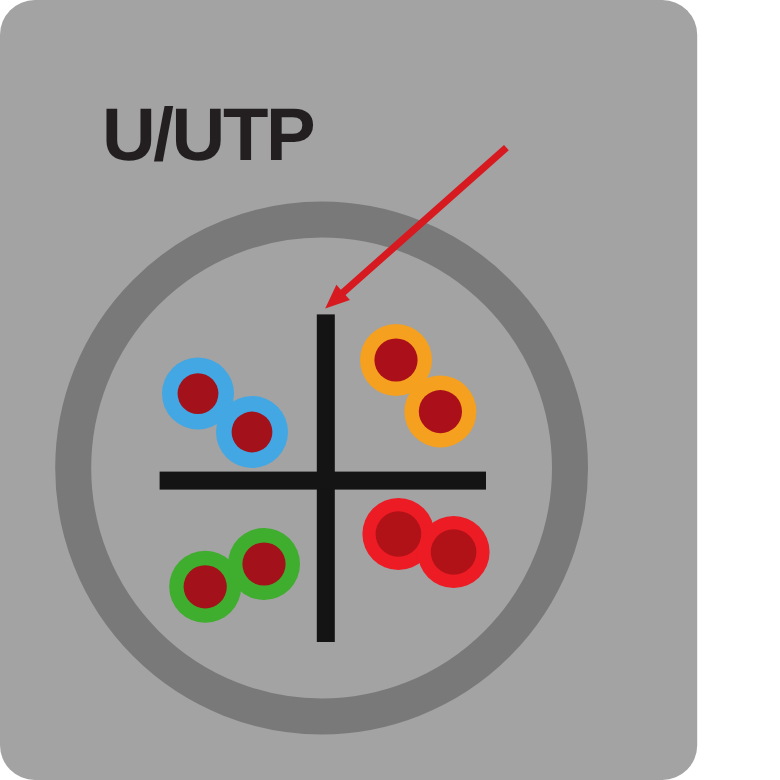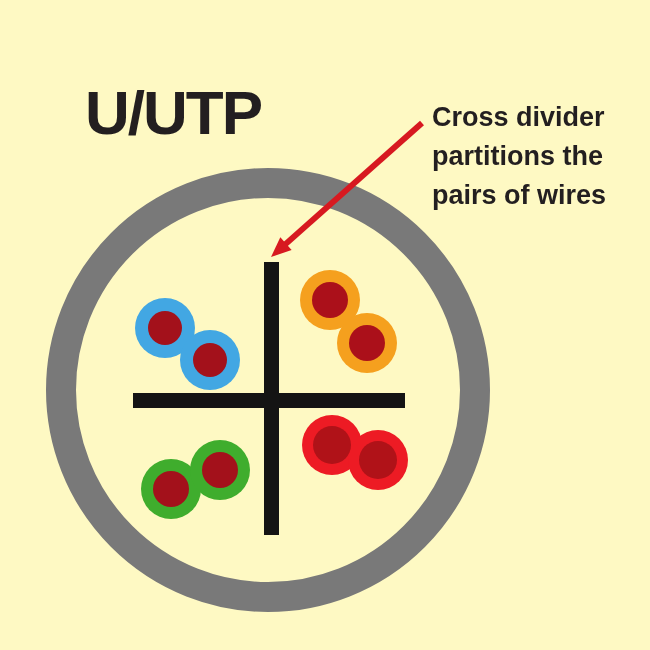--- a/index.html
+++ b/index.html
@@ -5,23 +5,24 @@
   html, body {
     margin: 0;
     padding: 0;
     width: 650px;
     height: 650px;
     overflow: hidden;
     font-family: "Liberation Sans", sans-serif;
   }
   .canvas {
     position: relative;
-    width: 650px;
+    width: 581px;
     height: 650px;
-    background: #fef9c3;
+    background: #a3a3a3;
+    border-radius: 29px;
   }
   .page-title {
     position: absolute;
     left: 85px;
     top: 82px;
     margin: 0;
     font-size: 62px;
     font-weight: 700;
     letter-spacing: -2px;
     color: #231f20;
@@ -50,25 +51,20 @@
     height: 650px;
   }
 </style>
 </head>
 <body>
 
 <div class="canvas">
 
   <h1 class="page-title">U/UTP</h1>
 
-  <div class="annotation">
-    <span class="line">Cross divider</span>
-    <span class="line">partitions the</span>
-    <span class="line">pairs of wires</span>
-  </div>
 
   <svg class="diagram" viewBox="0 0 650 650" xmlns="http://www.w3.org/2000/svg">
       <circle cx="268" cy="390" r="207" fill="none" stroke="#797979" stroke-width="30"></circle>
       <rect x="264" y="262" width="15" height="273" fill="#141414"></rect>
       <rect x="133" y="393" width="272" height="15" fill="#141414"></rect>
       <circle cx="165" cy="328" r="30" fill="#42a7e3"></circle>
       <circle cx="210" cy="360" r="30" fill="#42a7e3"></circle>
       <circle cx="165" cy="328" r="17" fill="#a3111b"></circle>
       <circle cx="210" cy="360" r="17" fill="#a3111b"></circle>
       <circle cx="330" cy="300" r="30" fill="#f5a01e"></circle>

